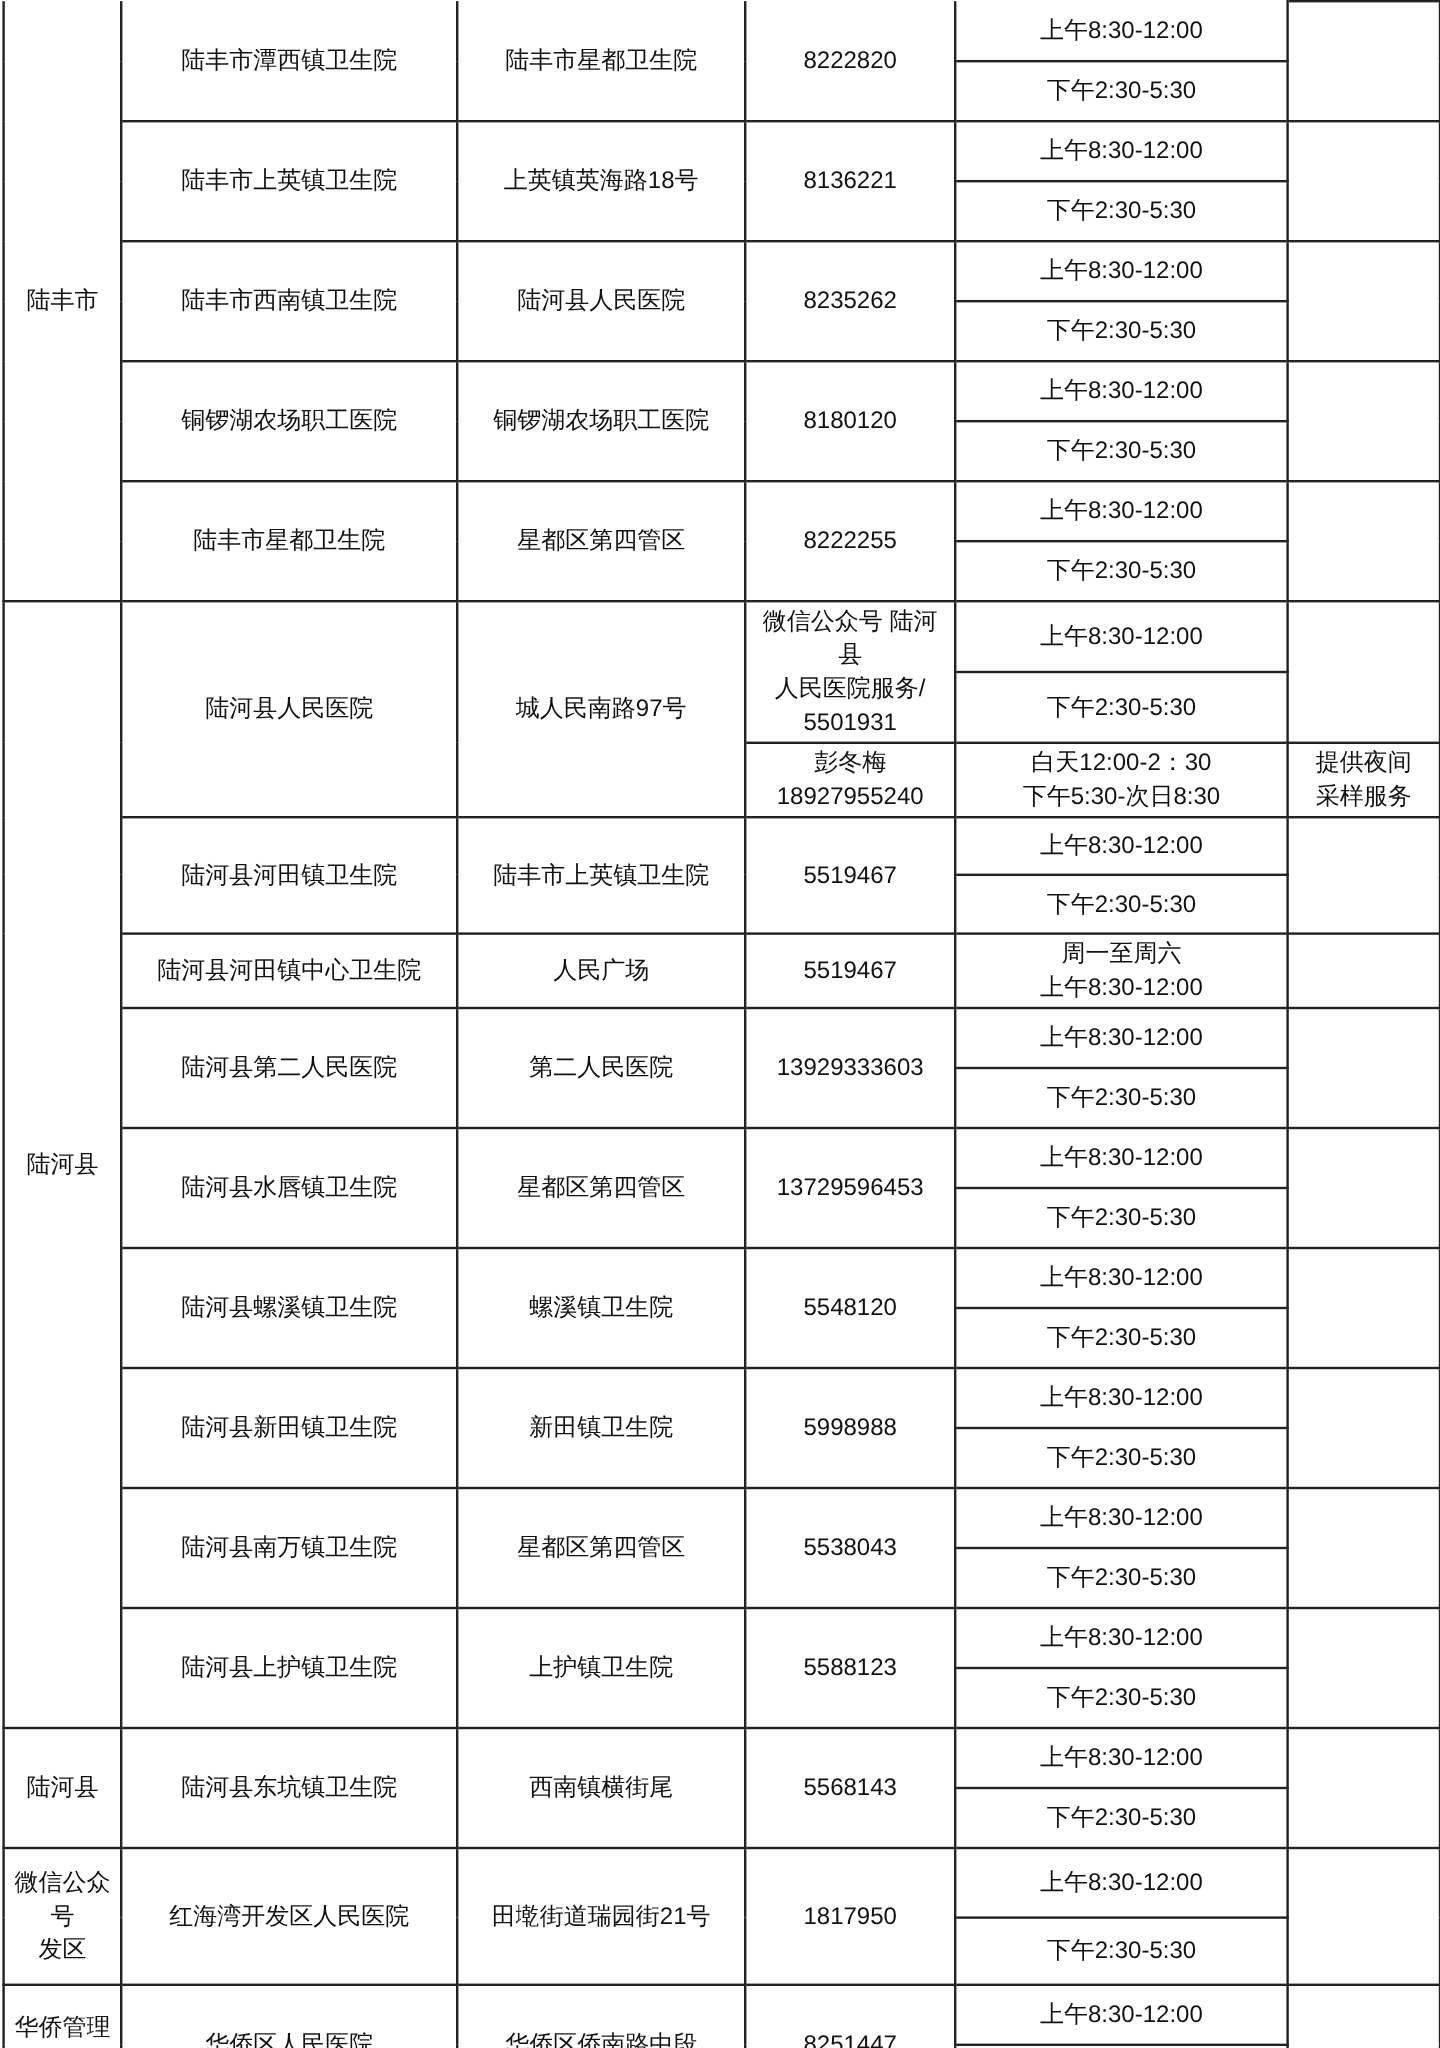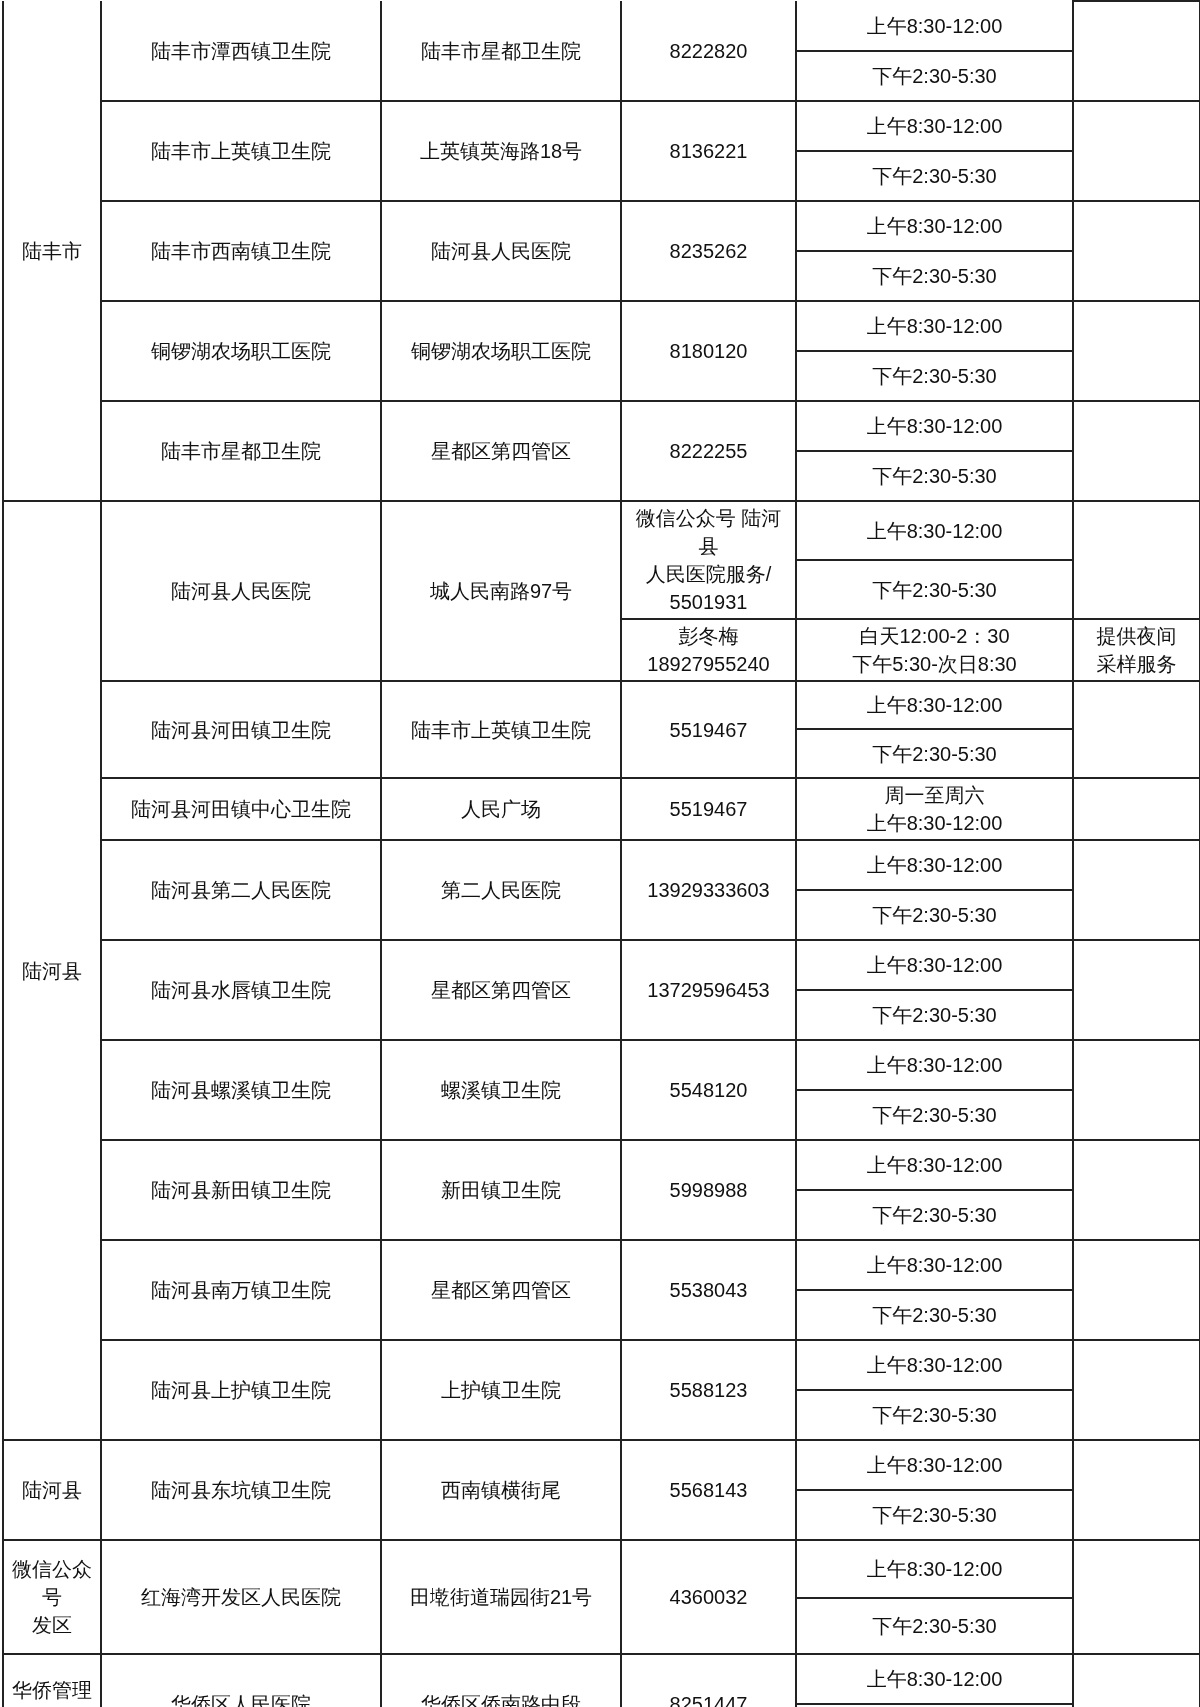--- a/index.html
+++ b/index.html
@@ -216,21 +216,21 @@
   </tr>
   <tr>
           <td>下午2:30-5:30</td>
         </tr>
 
   <tr>
     <td class="region" rowspan="2">微信公众号
 发区</td>
     <td rowspan="2">红海湾开发区人民医院</td>
     <td rowspan="2">田墘街道瑞园街21号</td>
-    <td rowspan="2">4360032</td>
+    <td rowspan="2">1817950</td>
     <td>上午8:30-12:00</td>
     <td rowspan="2"></td>
   </tr>
   <tr class="h49">
           <td>下午2:30-5:30</td>
         </tr>
 
   <tr>
     <td class="region" rowspan="2">华侨管理
 区</td>

